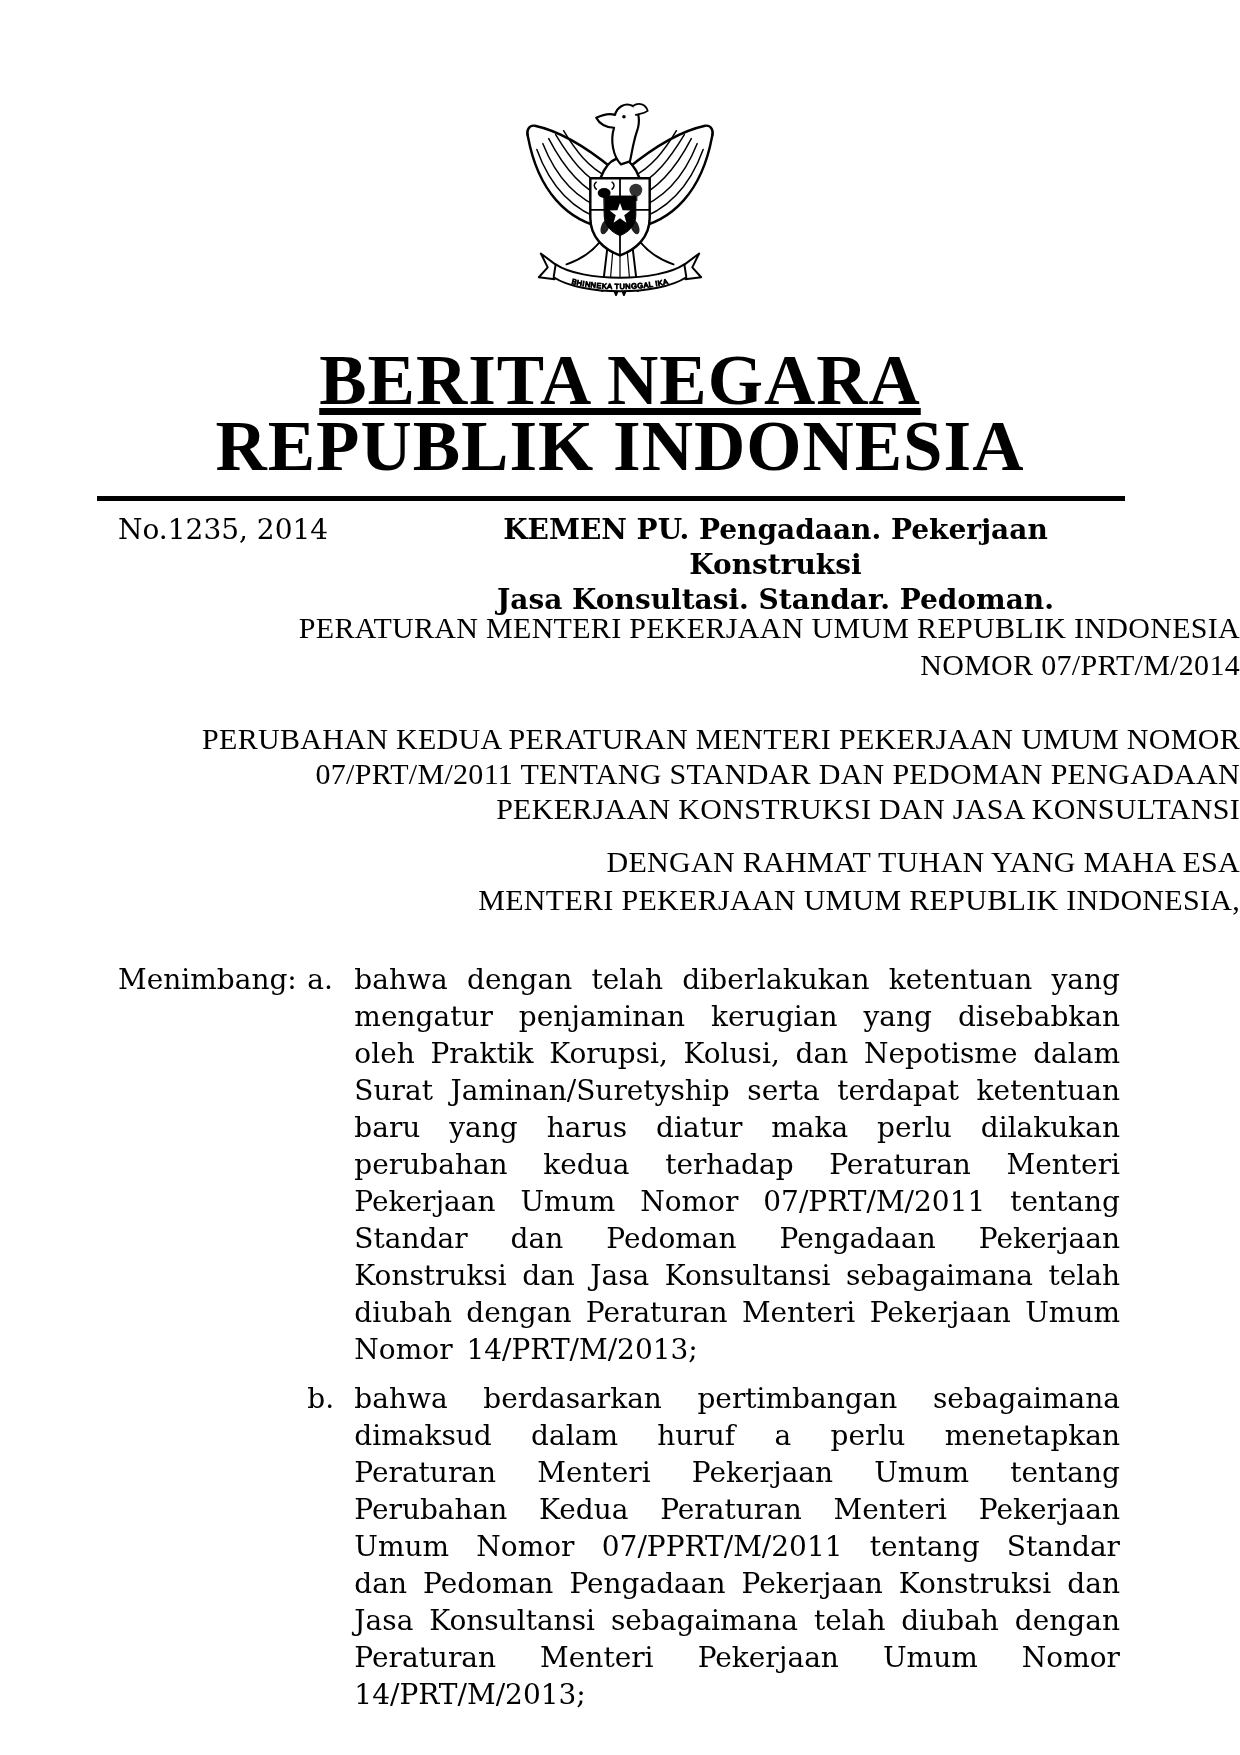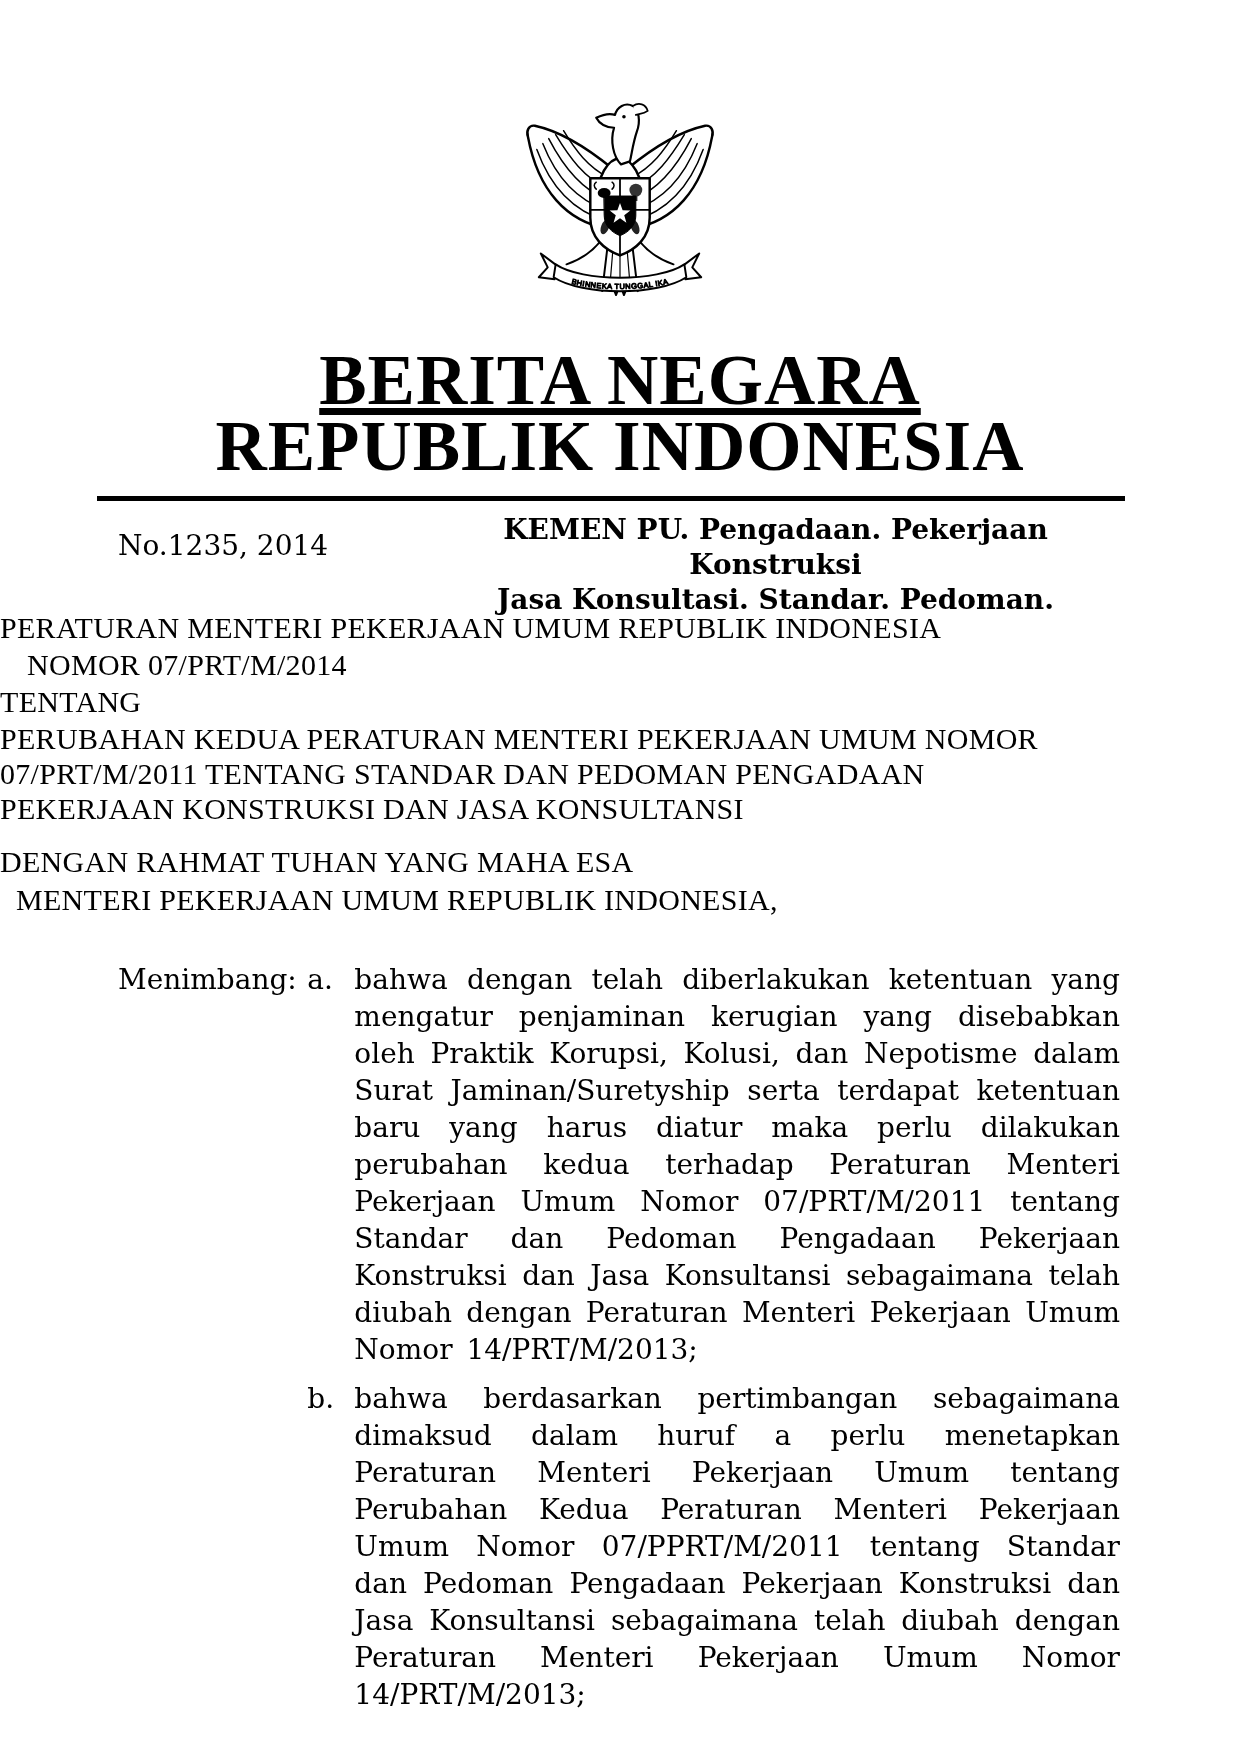--- a/index.html
+++ b/index.html
@@ -18,30 +18,30 @@
   .masthead-title {
     left:0; width:1240px; text-align:center;
     font-family:"Liberation Serif", serif; font-weight:700;
     font-size:71px; line-height:1; letter-spacing:1px; white-space:nowrap;
   }
   .title1 { top:345px;text-decoration:underline; }
   .title2 { top:411px; }
   .rule  { left:97px; top:496px; width:1028px; height:5px; background:#000; }
 
   .gz-no {
-    left:118px; top:512px; font-size:28px; line-height:35px; white-space:nowrap;margin-top:16px;
+    left:118px; top:512px; font-size:28px; line-height:35px; white-space:nowrap;
   }
   .gz-subject {
     left:463px; top:512px; width:625px; text-align:center;
     font-size:28px; line-height:35px;font-weight:bold;
   }
 
   
   .caps {
-    left:0; width:1240px; text-align:left;
+    left:0; width:1240px; text-align:right;
     font-family:"Liberation Serif", serif; font-size:30px;
     line-height:1.1; letter-spacing:0.3px; white-space:nowrap;
   }
   .h-per  { top:611px; }
   .h-nom  { top:648px;padding-left:27px; }
   .h-ten  { top:685px; }
   .h-sub1 { top:722px; }
   .h-sub2 { top:757px; }
   .h-sub3 { top:792px; }
   .h-inv  { top:845px; }
@@ -147,21 +147,20 @@
   <div class="abs rule"></div>
 
   <div class="abs gz-no">No.1235, 2014</div>
   <div class="abs gz-subject">
     <div>KEMEN PU. Pengadaan. Pekerjaan Konstruksi</div>
     <div>Jasa Konsultasi. Standar. Pedoman.</div>
   </div>
 
   <div class="abs caps h-per">PERATURAN MENTERI PEKERJAAN UMUM REPUBLIK INDONESIA</div>
   <div class="abs caps h-nom">NOMOR 07/PRT/M/2014</div>
-  <div class="abs caps h-ten">TENTANG</div>
   <div class="abs caps h-sub1">PERUBAHAN KEDUA PERATURAN MENTERI PEKERJAAN UMUM NOMOR</div>
   <div class="abs caps h-sub2">07/PRT/M/2011 TENTANG STANDAR DAN PEDOMAN PENGADAAN</div>
   <div class="abs caps h-sub3">PEKERJAAN KONSTRUKSI DAN JASA KONSULTANSI</div>
   <div class="abs caps h-inv">DENGAN RAHMAT TUHAN YANG MAHA ESA</div>
   <div class="abs caps h-auth">MENTERI PEKERJAAN UMUM REPUBLIK INDONESIA,</div>
 
   <div class="abs consider">
     <div class="c-label">Menimbang</div>
     <div class="c-colon">:</div>
     <div class="c-items">

